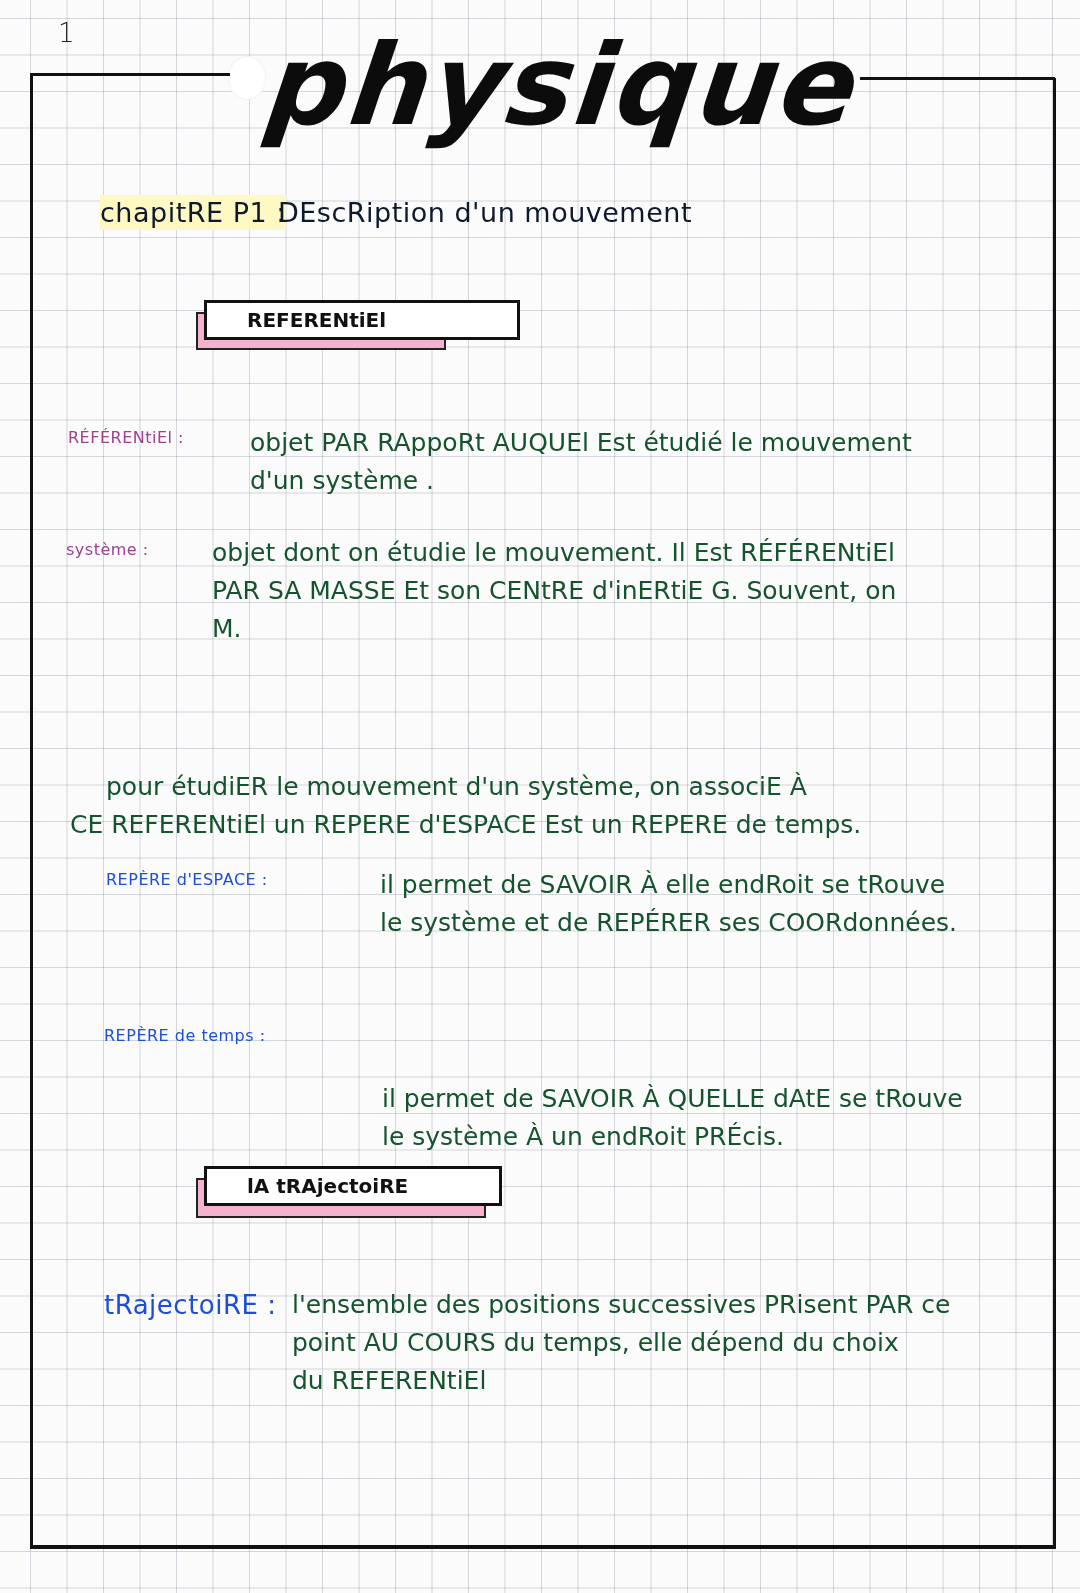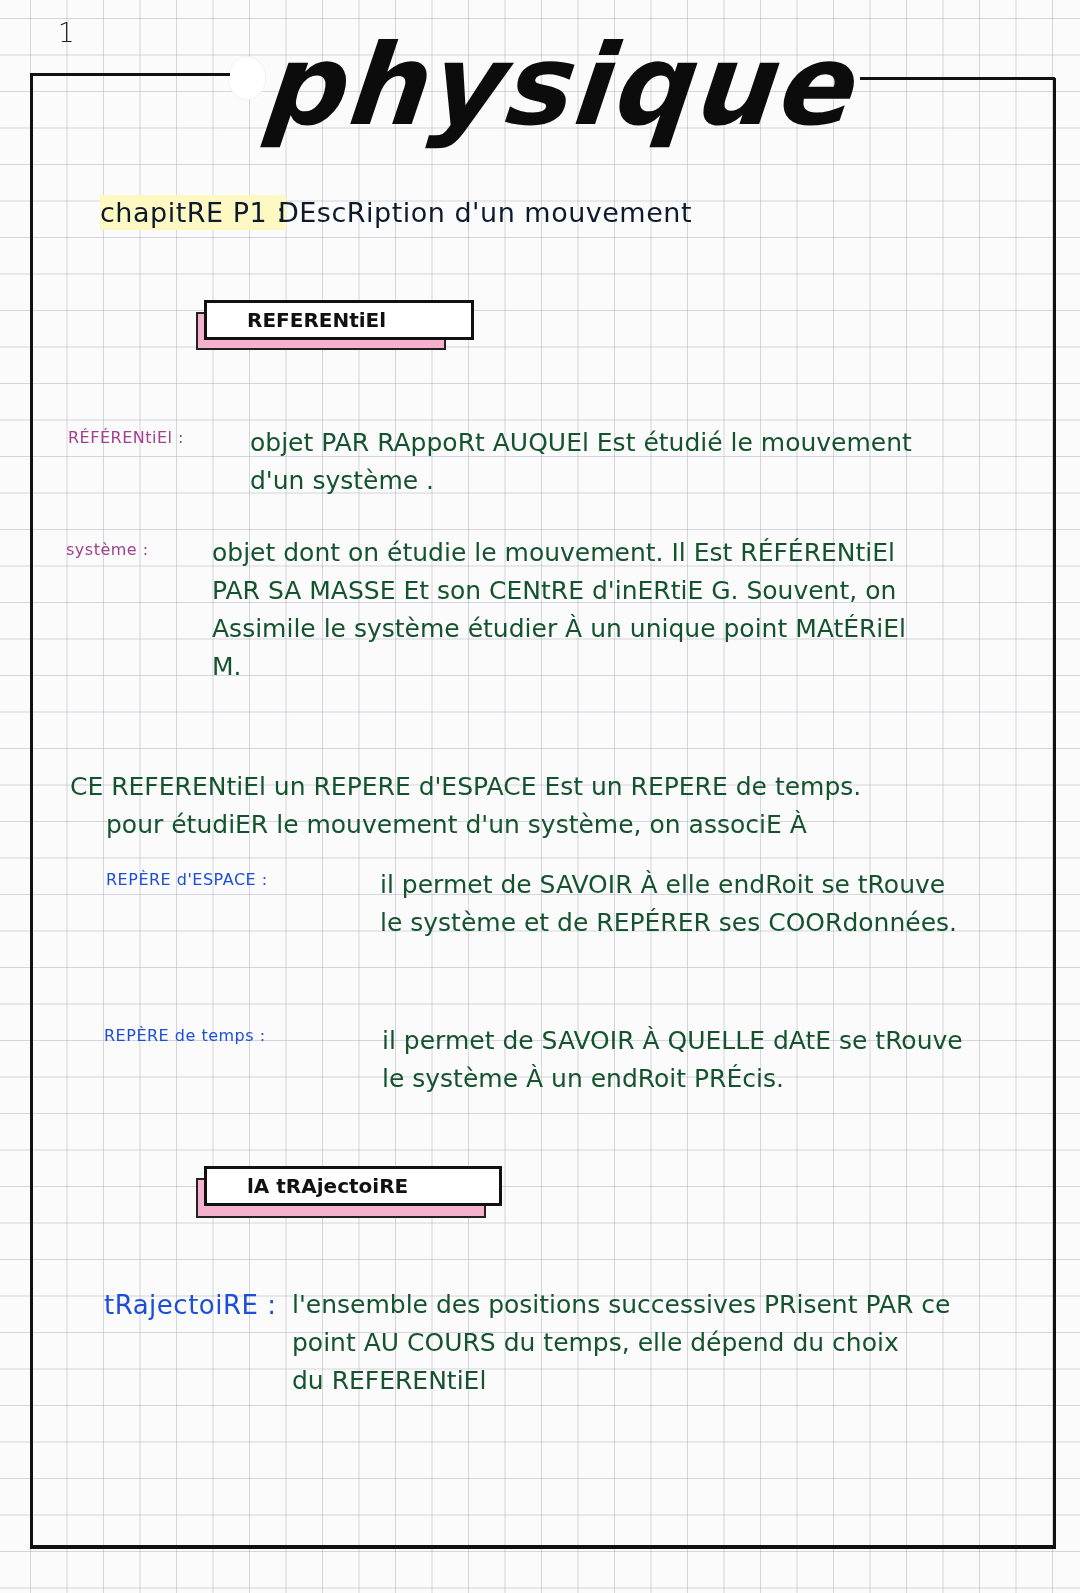--- a/index.html
+++ b/index.html
@@ -52,50 +52,49 @@
 <div class="abs frame-right"></div>
 <div class="abs frame-bottom"></div>
 
 <div class="abs title">physique</div>
 
 <div class="abs hw chapter-label">chapitRE P1 :</div>
 <div class="abs hw chapter-title">DEscRiption d'un mouvement</div>
 
 <div class="section-box" style="left:196px; top:300px;">
   <div class="shadow" style="left:0; top:12px; width:246px; height:34px;"></div>
-  <div class="label-box" style="left:8px; top:0; width:270px; height:40px;">REFERENtiEl</div>
+  <div class="label-box" style="left:8px; top:0; width:316px; height:40px;">REFERENtiEl</div>
 </div>
 
 <div class="abs hw term term-purple" style="left:68px; top:428px;">RÉFÉRENtiEl :</div>
 <div class="abs def" style="left:250px; top:424px;">
   <div>objet PAR RAppoRt AUQUEl Est étudié le mouvement</div>
   <div>d'un système .</div>
 </div>
 
 <div class="abs hw term term-purple" style="left:66px; top:540px;">système :</div>
 <div class="abs def" style="left:212px; top:534px;">
   <div>objet dont on étudie le mouvement. Il Est RÉFÉRENtiEl</div>
   <div>PAR SA MASSE Et son CENtRE d'inERtiE G. Souvent, on</div>
-  <div>Assimile le système étudier À un unique point MAtÉRiEl</div>
   <div>M.</div>
 </div>
 
 <div class="abs def" style="left:70px; top:768px;">
+  <div style="padding-left:36px;">pour étudiER le mouvement d'un système, on associE À</div>
   <div>CE REFERENtiEl un REPERE d'ESPACE Est un REPERE de temps.</div>
-  <div style="padding-left:36px;">pour étudiER le mouvement d'un système, on associE À</div>
 </div>
 
 <div class="abs hw term term-pink" style="left:106px; top:870px;">REPÈRE d'ESPACE :</div>
 <div class="abs def" style="left:380px; top:866px;">
   <div>il permet de SAVOIR À elle endRoit se tRouve</div>
   <div>le système et de REPÉRER ses COORdonnées.</div>
 </div>
 
 <div class="abs hw term term-pink" style="left:104px; top:1026px;">REPÈRE de temps :</div>
-<div class="abs def" style="left:382px; top:1022px;">
+<div class="abs def" style="left:382px; top:1080px;">
   <div>il permet de SAVOIR À QUELLE dAtE se tRouve</div>
   <div>le système À un endRoit PRÉcis.</div>
 </div>
 
 <div class="section-box" style="left:196px; top:1166px;">
   <div class="shadow" style="left:0; top:12px; width:286px; height:36px;"></div>
   <div class="label-box" style="left:8px; top:0; width:298px; height:40px;">lA tRAjectoiRE</div>
 </div>
 
 <div class="abs hw term term-pink" style="left:104px; top:1290px; font-size:26px;">tRajectoiRE :</div>

